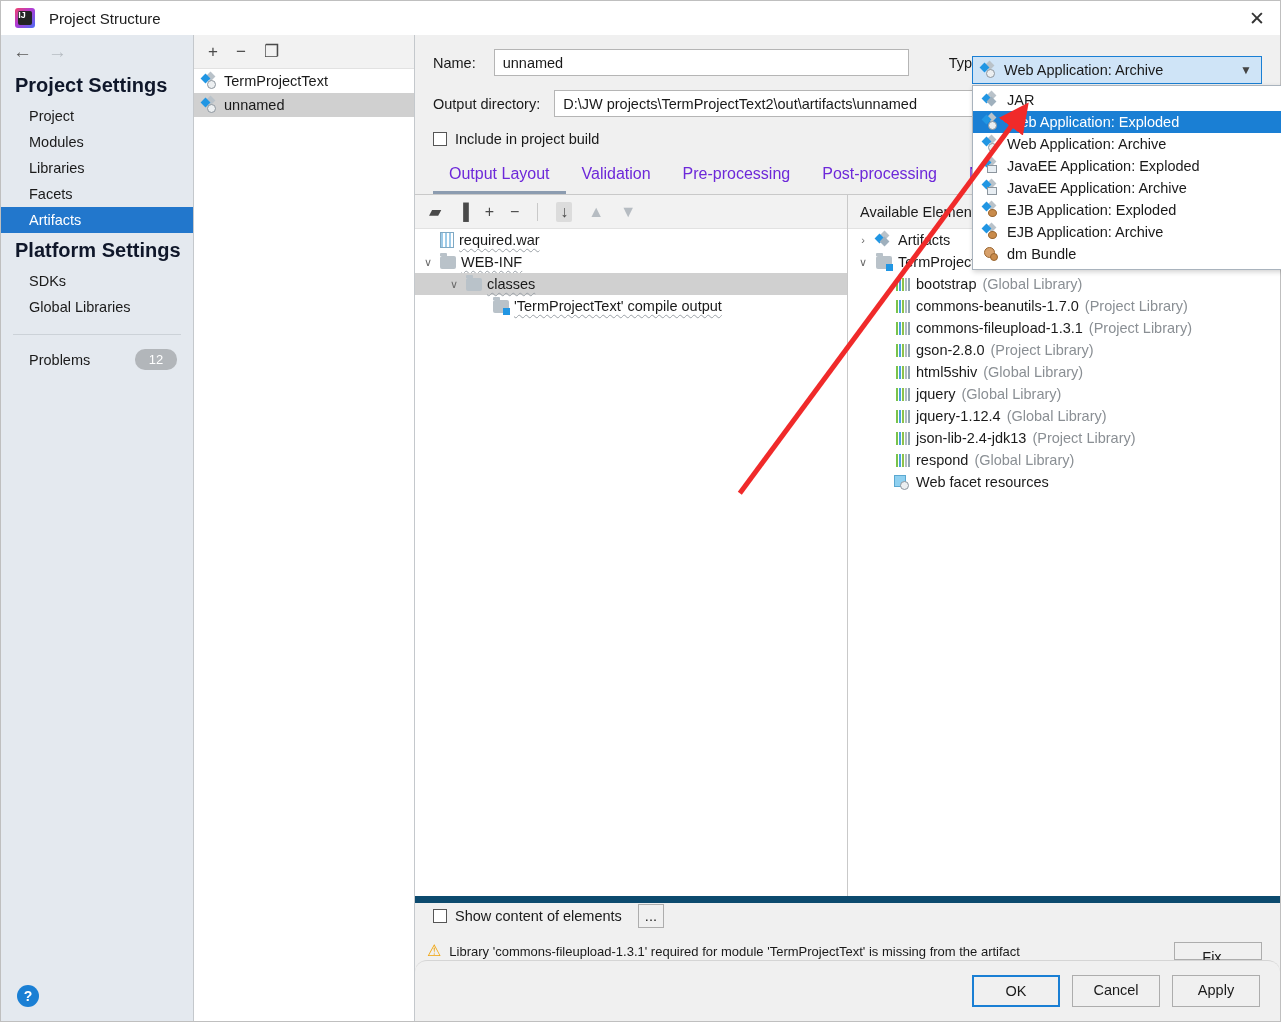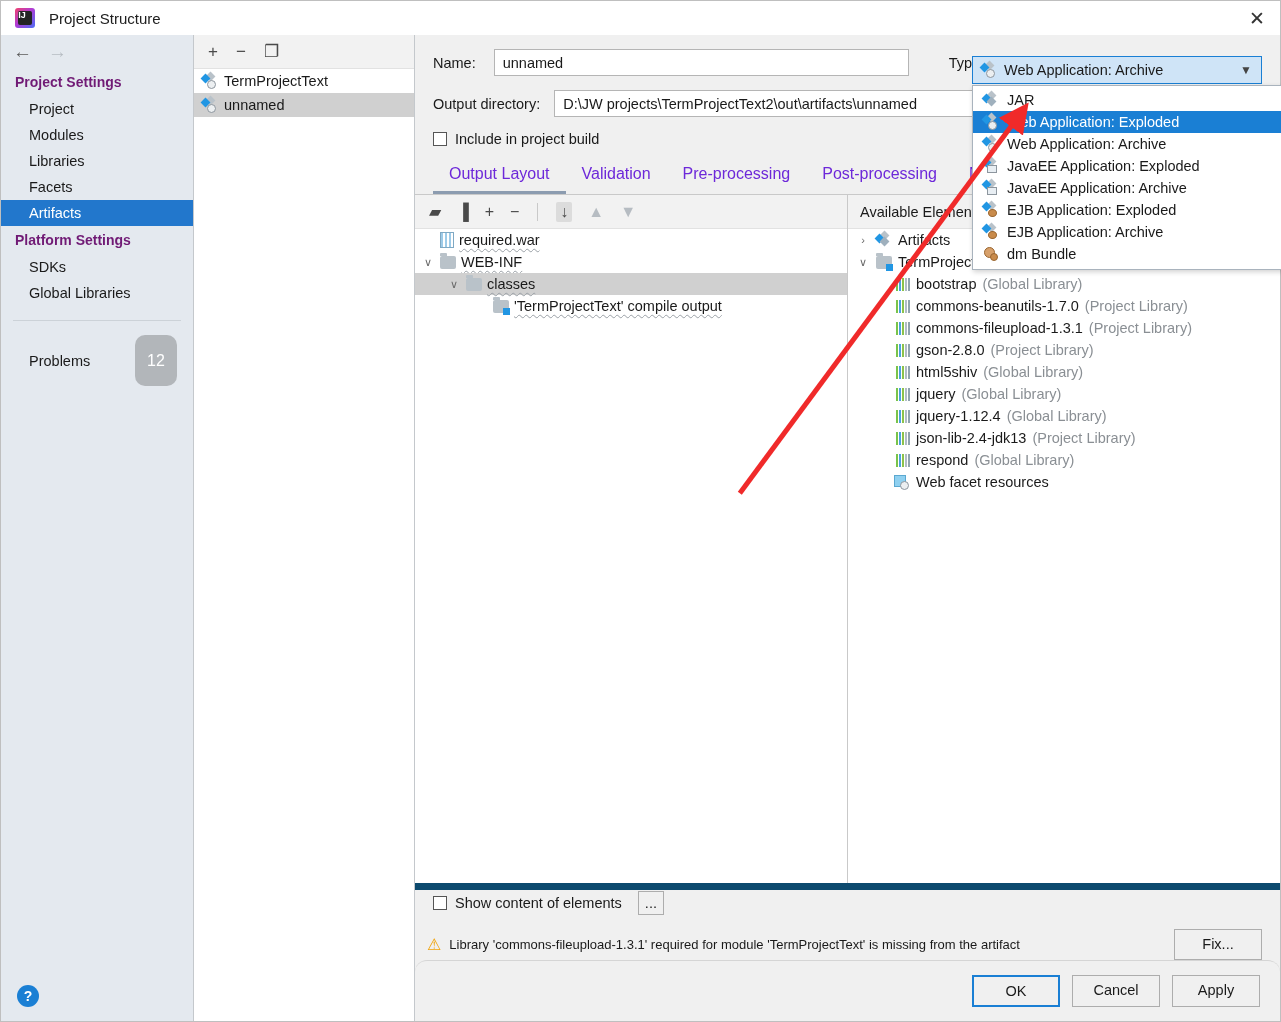--- a/index.html
+++ b/index.html
@@ -61,37 +61,37 @@
     width: 192px; flex:0 0 192px;
     background:#e4e9ef;
     border-right:1px solid #c4c8cc;
     display:flex; flex-direction:column;
     position: relative;
   }
   #nav-arrows { height:33px; display:flex; align-items:center; padding-left:12px; gap:16px; }
   .nav-arrow { font-size:19px; line-height:1; color:#5a5a5a; }
   .nav-arrow.dim { color:#b6bcc2; }
   .side-group-title {
-    font-weight:bold; font-size:14px; color:#701a75;
+    font-weight:bold; font-size:20px; color:#0f172a;
     padding: 6px 0 6px 14px;
   }
   .side-item {
     padding: 5px 0 5px 28px; font-size:14.5px; color:#1a1a1a;
   }
   .side-item.selected { background:#2277cc; color:#ffffff; }
   #side-sep { height:1px; background:#ccd2d8; margin:14px 12px 0 12px; }
   #problems-row {
     display:flex; align-items:center; padding: 14px 0 0 28px;
   }
   #problems-badge {
     margin-left:auto; margin-right:16px;
     background:#b2b6ba; color:#ffffff;
     border-radius:10px; min-width:30px; height:21px;
     display:flex;align-items:center;justify-content:center;
-    font-size:16px; padding:15px 6px;
+    font-size:13px; padding:0 6px;
   }
   #help-wrap {
     margin-top:auto; padding: 0 0 14px 16px;
   }
   #help-btn {
     width:22px;height:22px;border-radius:50%;
     background:#1a7fd4;color:#fff;font-size:14px;font-weight:bold;
     display:flex;align-items:center;justify-content:center;
   }
   
@@ -221,21 +221,21 @@
   .ico-webres .s{position:absolute;left:0;top:1px;width:12px;height:12px;background:#8fd0f0;border:1px solid #5ba8d0;box-sizing:border-box;}
   .ico-webres .g{position:absolute;left:6px;top:7px;width:9px;height:9px;border:1.5px solid #8d969e;border-radius:50%;background:#eceff1;box-sizing:border-box;}
   .lib-kind { color:#8a8f94; }
   
   #bottom-area { background:#f0f0f0; border-top:7px solid #0c4a6e; padding: 1px 18px 0 12px; }
   #warn-row { display:flex;align-items:center;gap:8px; margin-top:14px; }
   #warn-ico { color:#f0a30a; font-size:16px; line-height:1; }
   #warn-text { flex:1 1 auto; font-size:13px; }
   .btn {
     background:#f0f0f0; border:1px solid #adadad;
-    padding: 0 10px; height:31px; line-height:28px;
+    padding: 0 10px; height:18px; line-height:28px;
     font-size:14.5px; color:#1a1a1a; box-sizing:border-box;
     min-width:72px; text-align:center;
   }
   #fix-btn { min-width:88px; }
   #footer {
     height:60px; flex:0 0 60px; background:#f0f0f0;
     display:flex;align-items:center;justify-content:flex-end;
     gap:12px; padding-right:20px;
     border-top:1px solid #d5d5d5;
     border-radius:12px;

